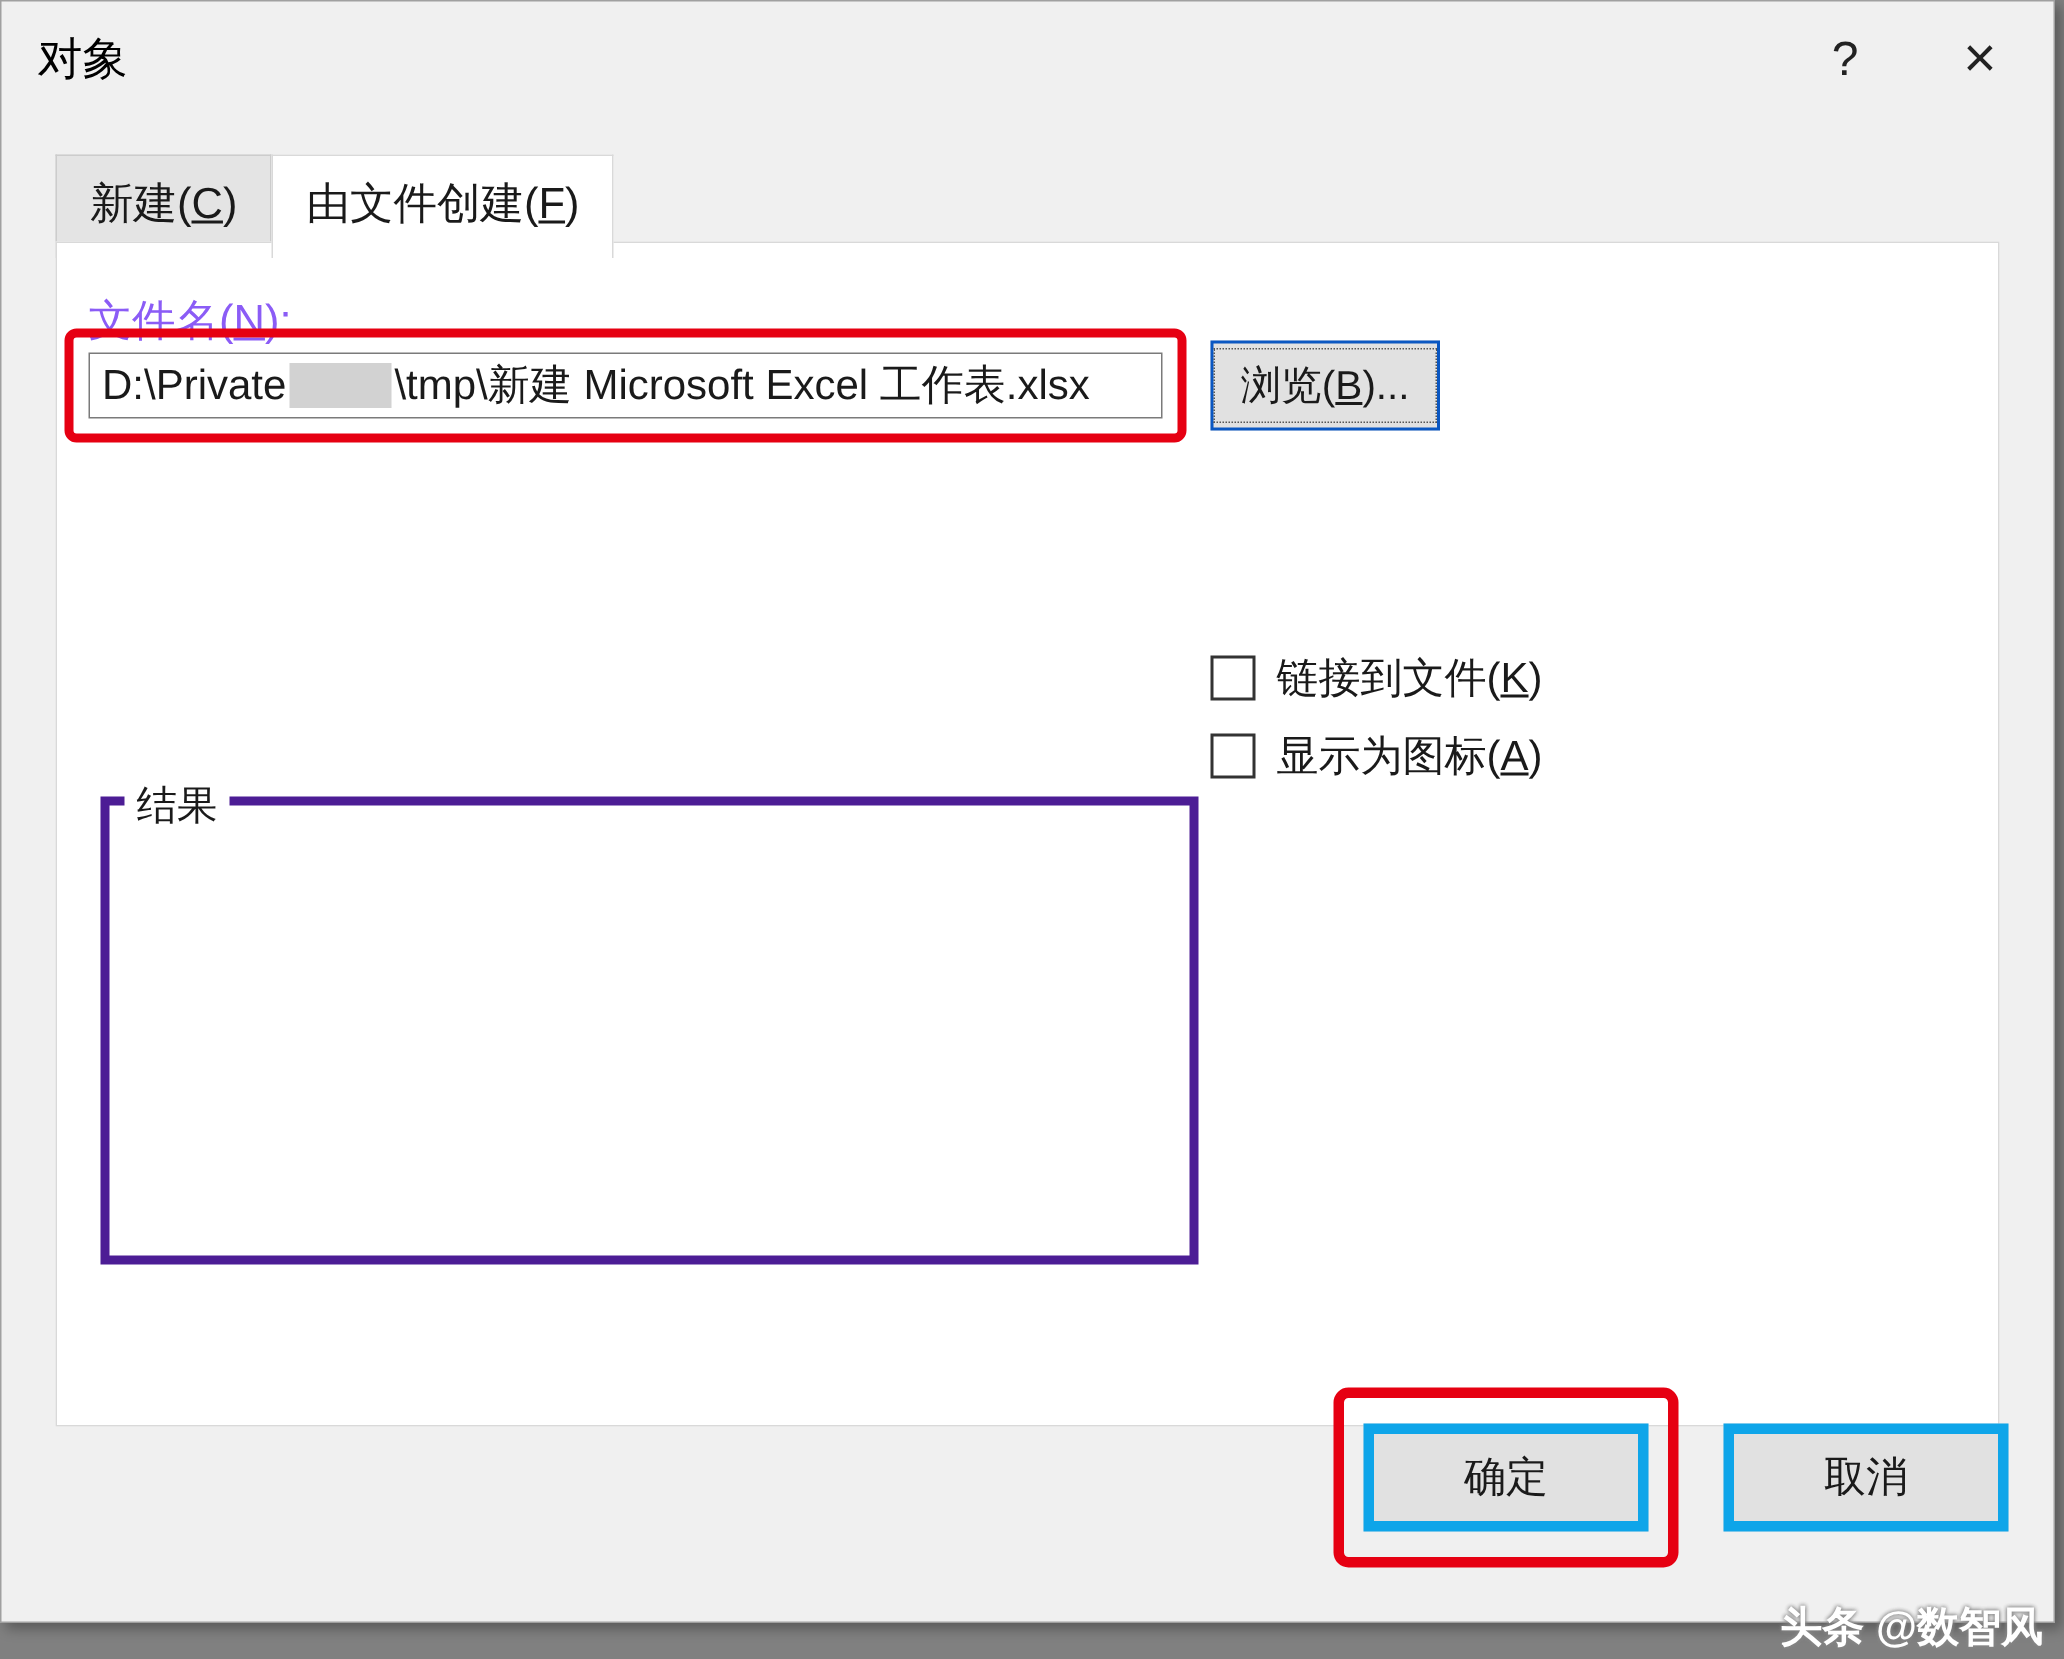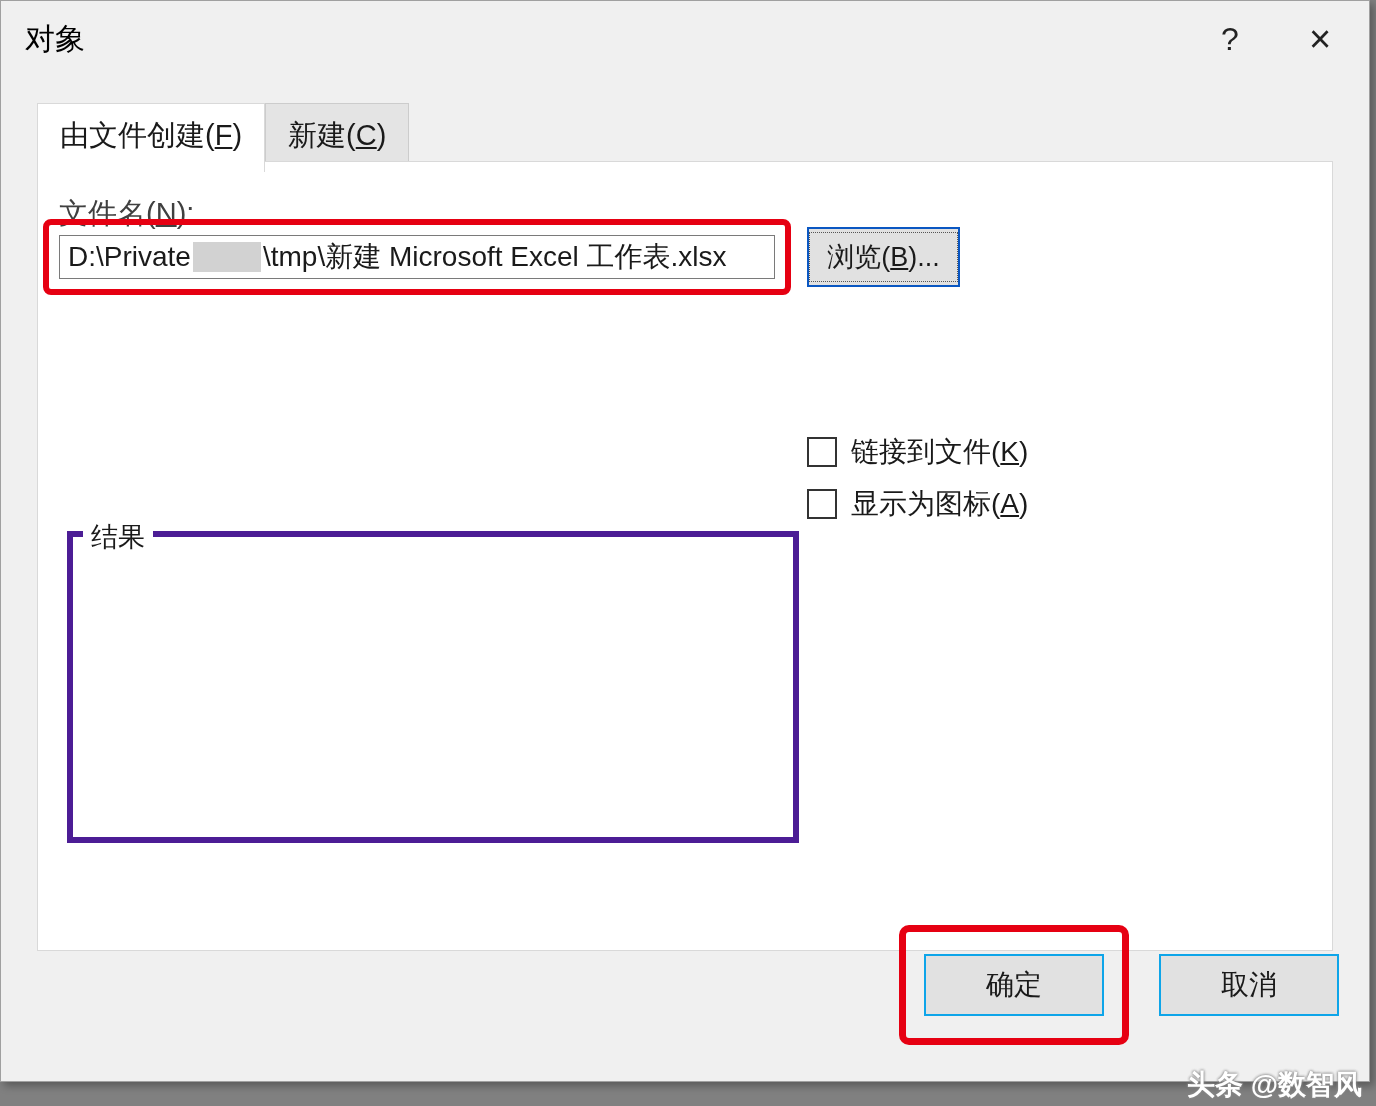--- a/index.html
+++ b/index.html
@@ -6,59 +6,59 @@
 .dialog{position:absolute;left:0;top:0;width:1370px;height:1082px;background:#f0f0f0;border:1px solid #a0a0a0;box-sizing:border-box;box-shadow:4px 4px 8px rgba(0,0,0,.3)}
 .titlebar{height:76px;display:flex;align-items:center;padding:0 24px;font-size:30px;color:#000}
 .titlebar .spacer{flex:1}
 .titlebar .hbtn{width:50px;height:50px;display:flex;align-items:center;justify-content:center;font-size:32px;color:#222;cursor:pointer;margin-left:40px}
 .tabs{position:absolute;left:36px;top:102px;display:flex;font-size:29px}
 .tab{padding:12px 22px 16px 22px;border:1px solid transparent;border-bottom:none;background:#f0f0f0;cursor:pointer;color:#1a1a1a}
 .tab.inactive{background:#e4e4e4;border-color:#ccc}
 .tab.active{background:#ffffff;border-color:#d9d9d9;position:relative;z-index:2}
 .underline{text-decoration:underline}
 .panel{position:absolute;left:36px;right:36px;top:160px;bottom:130px;background:#ffffff;border:1px solid #d9d9d9}
-.field-label{position:absolute;left:58px;top:193px;font-size:29px;color:#404040}
+.field-label{position:absolute;left:58px;top:193px;font-size:29px;color:#8b5cf6}
 .file-row{position:absolute;left:42px;top:218px;width:748px;height:76px;border:6px solid #e60012;border-radius:8px;box-sizing:border-box;display:flex;align-items:center}
 .file-input{margin:24px 10px;flex:1;height:44px;border:1px solid #7a7a7a;background:#fff;display:flex;align-items:center;font-size:28px;color:#1a1a1a;padding:0 8px;box-sizing:border-box;overflow:hidden;white-space:nowrap;position:relative}
 .redact{display:inline-block;width:68px;height:30px;background:#d2d2d2;vertical-align:middle;margin:0 2px}
 .browse-wrap{position:absolute;left:806px;top:226px;width:153px;height:60px;border:2px solid #0a57c2;background:#e1e1e1;display:flex;align-items:center;justify-content:center;box-sizing:border-box}
 .browse-btn{width:156px;height:48px;border:1px dotted #555;display:flex;align-items:center;justify-content:center;font-size:27px;color:#1a1a1a;cursor:pointer;background:transparent}
 .chk{position:absolute;left:806px;display:flex;align-items:center;font-size:28px;color:#1a1a1a;gap:14px;cursor:pointer}
 .chk-box{width:26px;height:26px;border:2px solid #333;background:#fff}
 .chk1{top:432px}
 .chk2{top:484px}
 .group{position:absolute;left:66px;top:530px;width:720px;height:300px;border:6px solid #4c1d95;background:#fff}
 .group-legend{position:absolute;left:10px;top:-18px;background:#fff;padding:0 8px;font-size:27px;color:#1a1a1a}
 .group-content{position:absolute;left:30px;top:52px;right:30px;display:flex;gap:24px}
 .icon-col{width:130px;display:flex;align-items:flex-start;justify-content:center}
 .desc{font-size:28px;color:#1a1a1a;line-height:1.55}
 .btnbar{position:absolute;right:30px;bottom:36px;display:flex;gap:30px;align-items:center}
-.btn{width:176px;height:58px;background:#e1e1e1;border:2px solid #0ea5e9;display:flex;align-items:center;justify-content:center;font-size:28px;color:#1a1a1a;cursor:pointer}
+.btn{width:176px;height:58px;background:#e1e1e1;border:7px solid #0ea5e9;display:flex;align-items:center;justify-content:center;font-size:28px;color:#1a1a1a;cursor:pointer}
 .ok-wrap{width:230px;height:120px;border:7px solid #e60012;border-radius:10px;display:flex;align-items:center;justify-content:center;box-sizing:border-box}
 .watermark{position:absolute;right:14px;bottom:2px;font-size:28px;color:#fff;font-weight:700;text-shadow:0 0 3px #888,0 0 3px #888}
 svg{display:block}
 </style>
 </head>
 <body>
 
 <div class="dialog">
 
   <div class="titlebar">
     <span>对象</span>
     <span class="spacer"></span>
     <span class="hbtn">?</span>
     <span class="hbtn" style="font-size:38px;font-weight:300">×</span>
   </div>
 
   <div class="tabs">
+    <div class="tab inactive">
+      <span>新建(<span class="underline">C</span>)</span>
+    </div>
     <div class="tab active">
       <span>由文件创建(<span class="underline">F</span>)</span>
-    </div>
-    <div class="tab inactive">
-      <span>新建(<span class="underline">C</span>)</span>
     </div>
   </div>
 
   <div class="panel"></div>
 
   <div class="field-label">
     <span>文件名(</span><span class="underline">N</span><span>):</span>
   </div>
 
   <div class="file-row">

